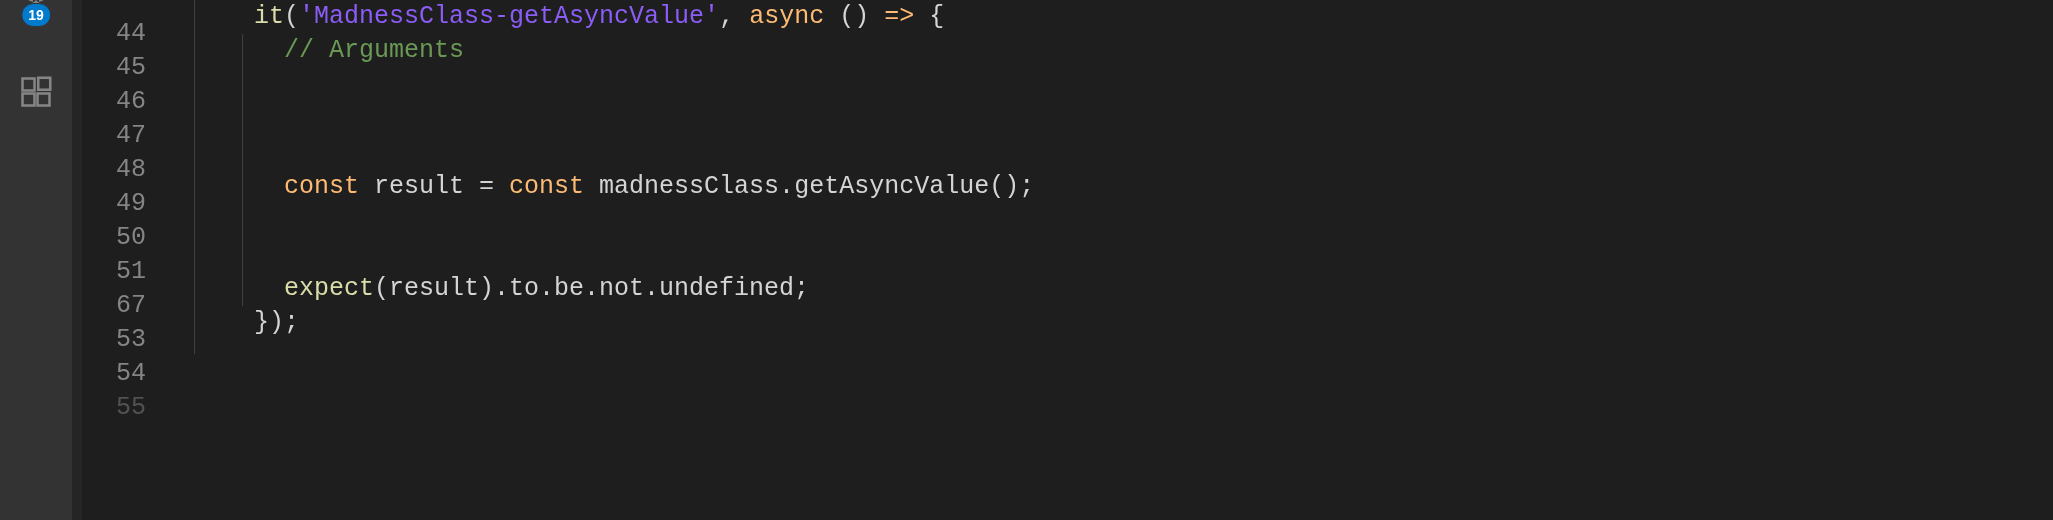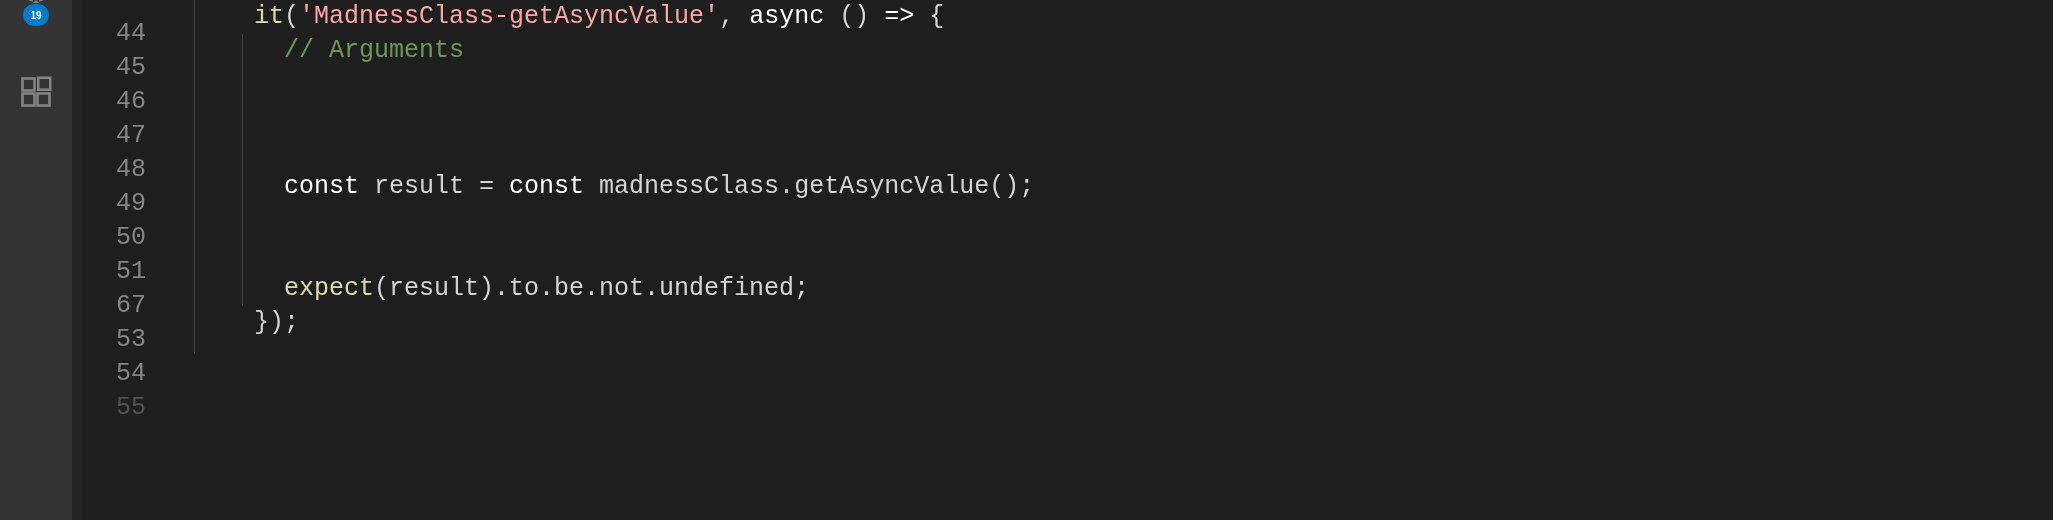--- a/index.html
+++ b/index.html
@@ -34,21 +34,21 @@
   .badge {
     position: absolute;
     top: 3px;
     left: 36px;
     transform: translateX(-50%);
     background: #007acc;
     color: #fff;
     border-radius: 14px;
     min-width: 28px;
     height: 24px;
-    font-size: 10px;
+    font-size: 14px;
     font-family: -apple-system, "Segoe UI", Arial, sans-serif;
     font-weight: 600;
     display: flex;
     align-items: center;
     justify-content: center;
     padding: 0 6px;
     border: 1px solid #333333;
   }
   .spacer-col {
     width: 10px;
@@ -93,22 +93,22 @@
   .scrollbar {
     width: 18px;
     background: #1e1e1e;
   }
   .minimap {
     width: 190px;
     background: #1e1e1e;
   }
   
   .tk-fn   { color: #dcdcaa; }
-  .tk-str  { color: #fca5a5; }
-  .tk-kw   { color: #ffffff; }
+  .tk-str  { color: #8b5cf6; }
+  .tk-kw   { color: #fdba74; }
   .tk-punc { color: #d4d4d4; }
   .tk-cmt  { color: #6a9955; }
   .tk-var  { color: #d4d4d4; }
   .tk-cls  { color: #d4d4d4; }
   .tk-mth  { color: #d4d4d4; }
 </style>
 </head>
 <body>
 
 <div class="root">

